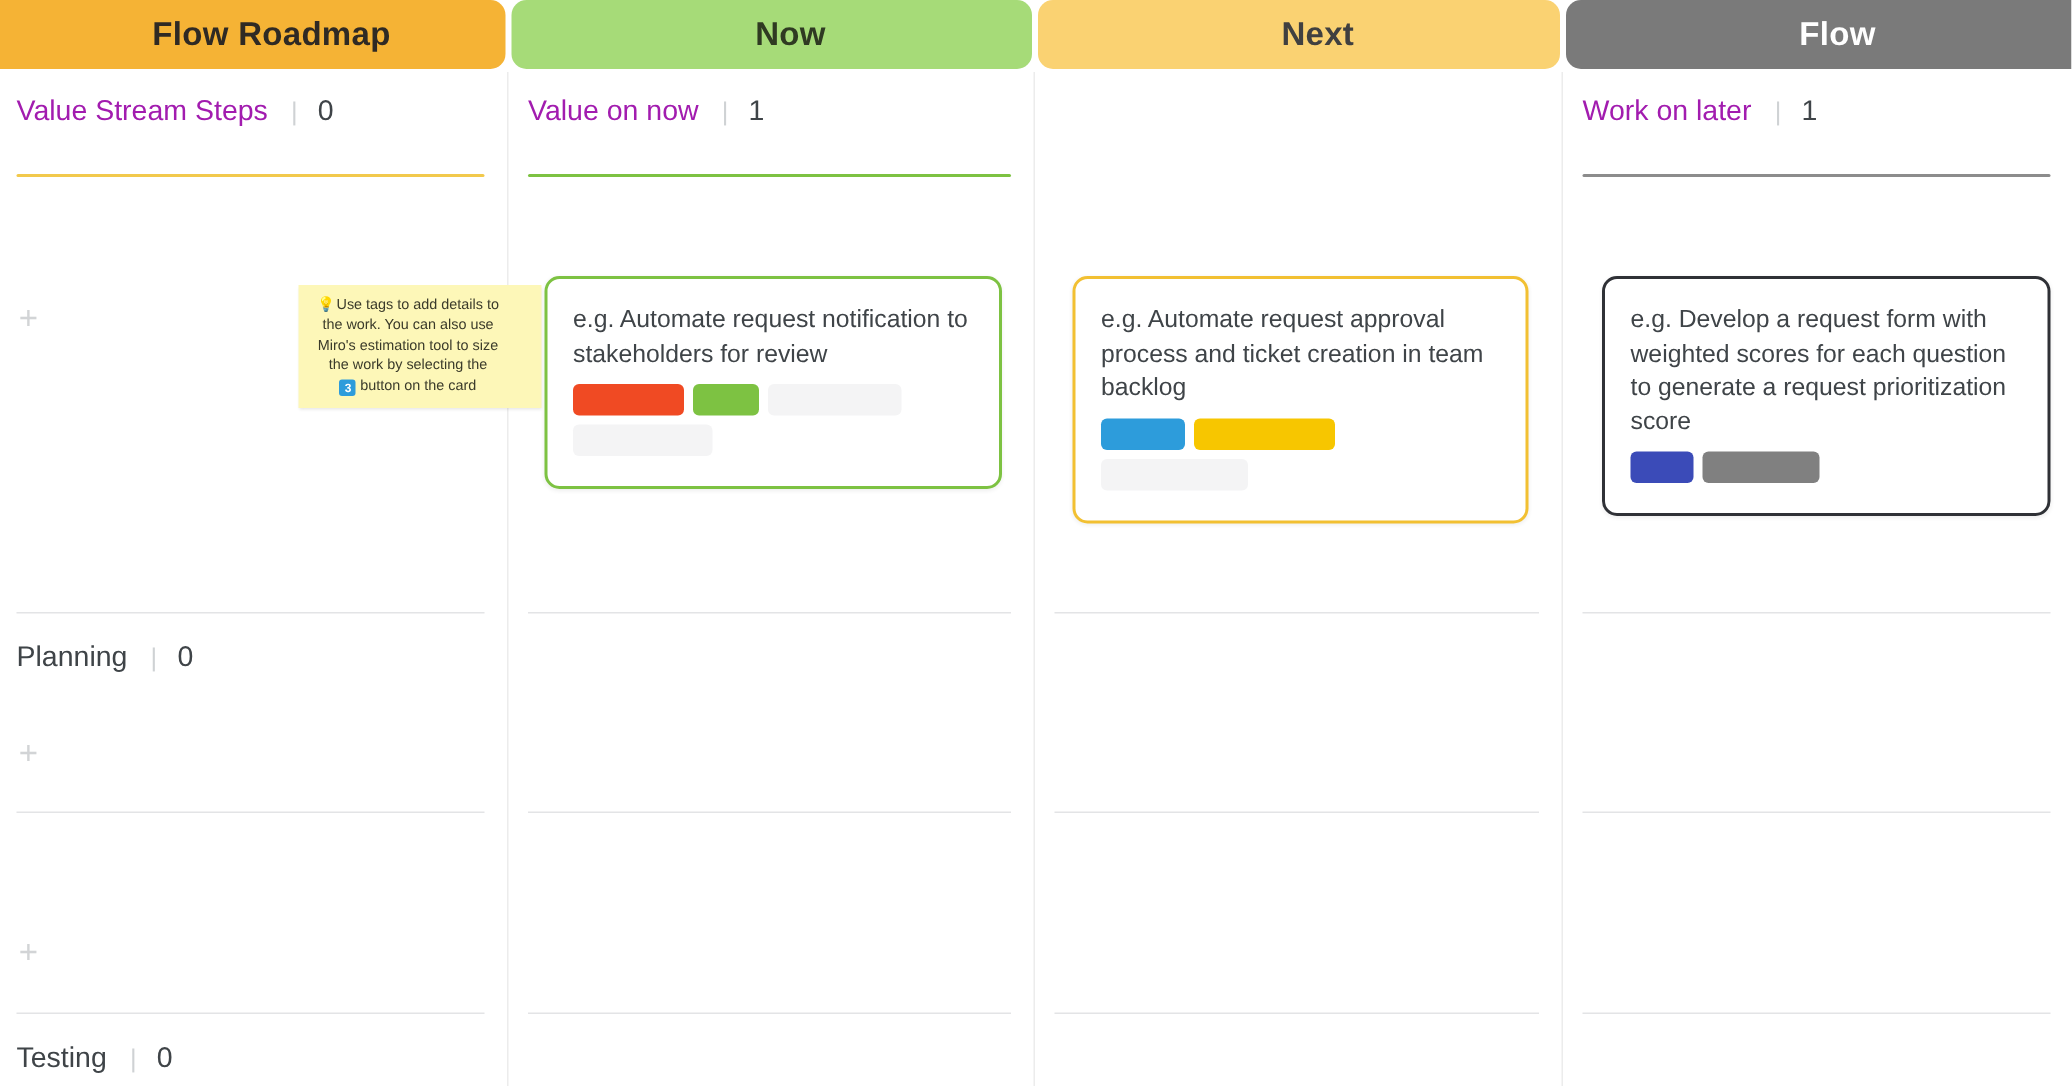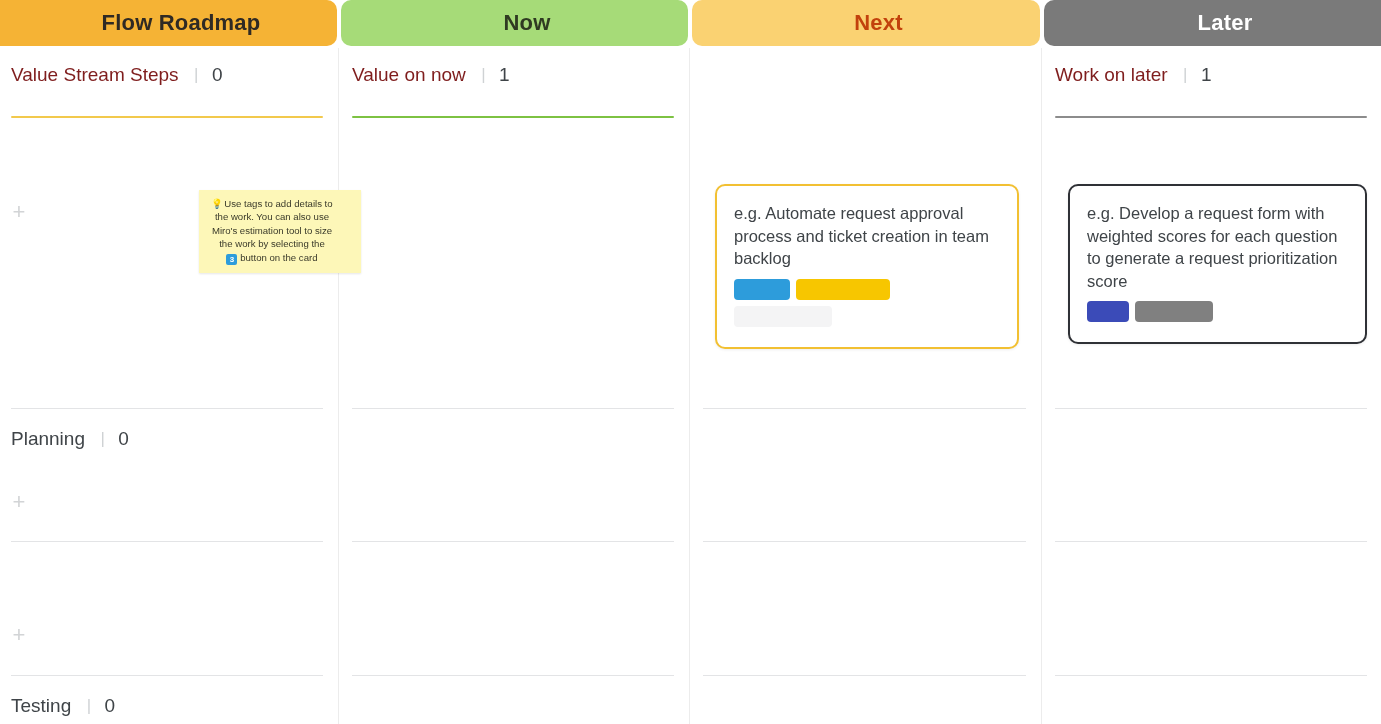--- a/index.html
+++ b/index.html
@@ -66,21 +66,21 @@
   
   .sub-head {
     position: absolute;
     top: 64px;
     left: 11px;
     right: 14px;
     height: 54px;
   }
   .sub-title {
     font-size: 19px;
-    color: #7f1d1d;
+    color: #a21caf;
     font-weight: normal;
     display: inline-block;
     vertical-align: middle;
     text-align: center;
   }
   .sub-sep {
     display: inline-block;
     vertical-align: middle;
     color: #cfd2d4;
     font-size: 17px;
@@ -241,52 +241,63 @@
   <div class="column col-1">
     <div class="col-header" id="h1" style="background: rgb(166, 219, 120); color: rgb(47, 58, 34);">Now</div>
 
     <div class="sub-head">
       <span class="sub-title">Value on now</span>
       <span class="sub-sep">|</span>
       <span class="sub-count">1</span>
       <div class="sub-rule" id="r1" style="background: rgb(125, 194, 66);"></div>
     </div>
 
+    <div class="card" id="card-now" style="left: 22px; right: 20px; top: 184px; border: 2px solid rgb(125, 194, 66);">
+      <div class="card-text">e.g. Automate request notification to stakeholders for review</div>
+      <div class="tag-row" id="now-tags-1">
+          <div class="tag" style="background: rgb(240, 74, 35); width: 74px;"></div>
+          <div class="tag" style="background: rgb(125, 194, 66); width: 44px;"></div>
+          <div class="tag" style="background: rgb(244, 244, 245); width: 89px;"></div>
+        </div>
+      <div class="tag-row" id="now-tags-2">
+          <div class="tag" style="background: rgb(244, 244, 245); width: 93px;"></div>
+        </div>
+    </div>
 
     <div class="plus" style="left:362px; top:338px">+</div>
     <div class="plus" style="left:362px; top:493px">+</div>
     <div class="plus" style="left:362px; top:626px">+</div>
 
     <div class="row-div" style="top:408px"></div>
     <div class="row-div" style="top:541px"></div>
     <div class="row-div" style="top:675px"></div>
   </div>
 
   <div class="column col-2">
-    <div class="col-header" id="h2" style="background: rgb(250, 210, 114); color: #c2410c;">Next</div>
+    <div class="col-header" id="h2" style="background: rgb(250, 210, 114); color: #404040;">Next</div>
 
 
     <div class="card" id="card-next" style="left: 23px; right: 21px; top: 184px; border: 2px solid rgb(242, 192, 50);">
       <div class="card-text">e.g. Automate request approval process and ticket creation in team backlog</div>
       <div class="tag-row" id="next-tags-1">
           <div class="tag" style="background: rgb(45, 156, 219); width: 56px;"></div>
           <div class="tag" style="background: rgb(247, 198, 0); width: 94px;"></div>
         </div>
       <div class="tag-row" id="next-tags-2">
           <div class="tag" style="background: rgb(244, 244, 245); width: 98px;"></div>
         </div>
     </div>
 
     <div class="row-div" style="top:408px"></div>
     <div class="row-div" style="top:541px"></div>
     <div class="row-div" style="top:675px"></div>
   </div>
 
   <div class="column col-3">
-    <div class="col-header" id="h3" style="background: rgb(122, 122, 122); color: rgb(255, 255, 255);">Later</div>
+    <div class="col-header" id="h3" style="background: rgb(122, 122, 122); color: rgb(255, 255, 255);">Flow</div>
 
     <div class="sub-head">
       <span class="sub-title">Work on later</span>
       <span class="sub-sep">|</span>
       <span class="sub-count">1</span>
       <div class="sub-rule" id="r3" style="background: rgb(140, 140, 140);"></div>
     </div>
 
     <div class="card" id="card-later" style="left: 24px; right: 14px; top: 184px; border: 2px solid rgb(47, 49, 54);">
       <div class="card-text">e.g. Develop a request form with weighted scores for each question to generate a request prioritization score</div>

